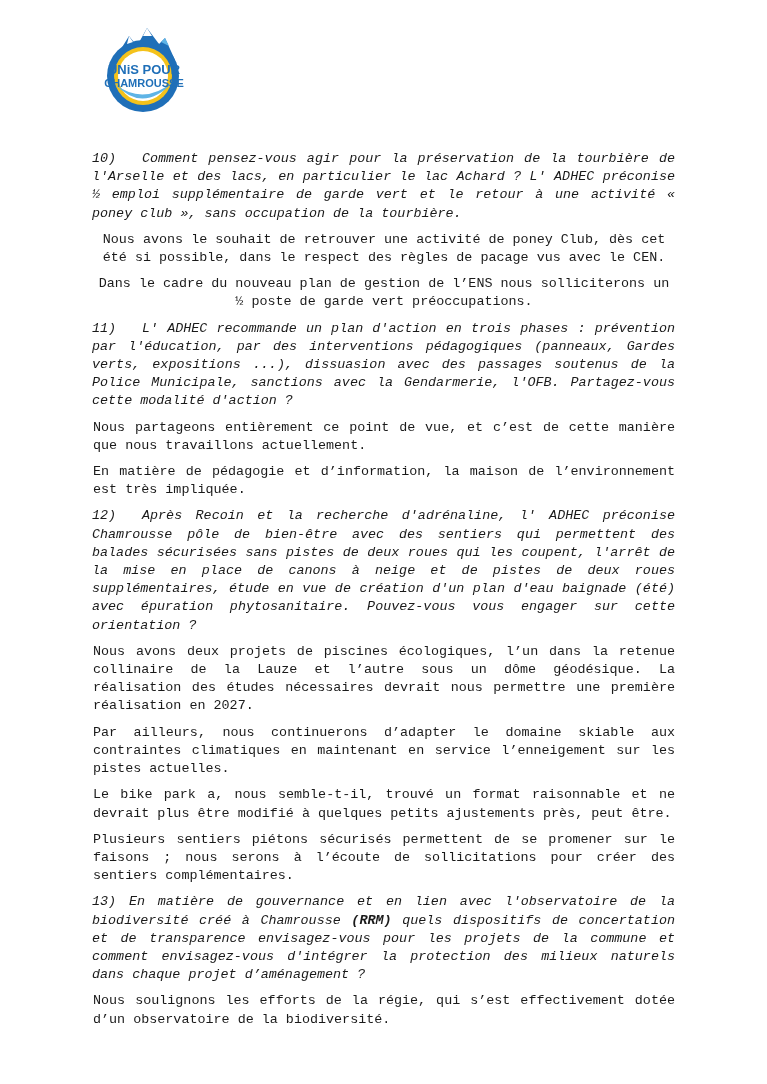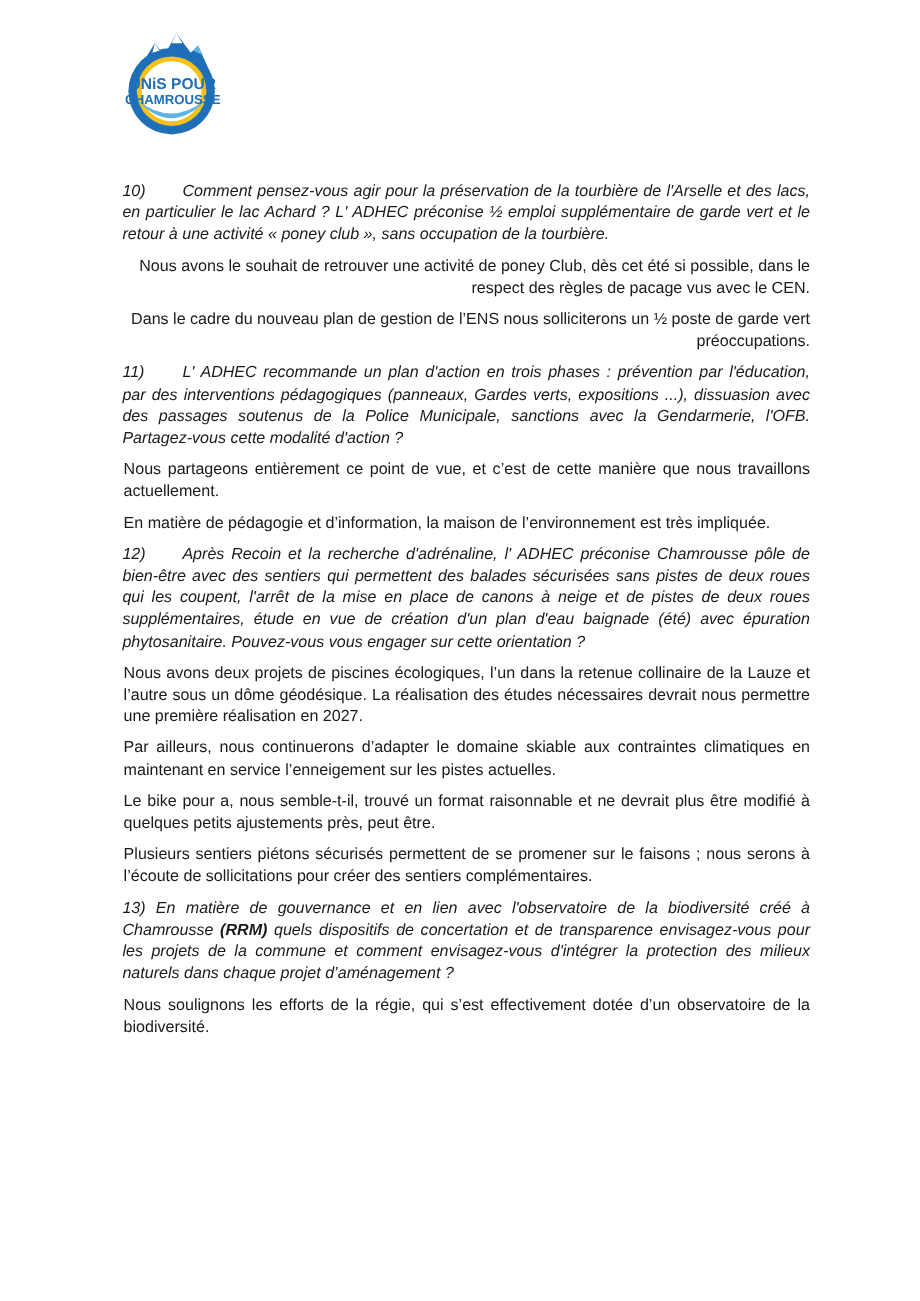--- a/index.html
+++ b/index.html
@@ -24,24 +24,25 @@
     }
     .content {
       position: absolute;
       left: 92px;
       top: 150px;
       width: 583px;
       font-size: 13.4px;
       line-height: 18.2px;
     }
     .para {
-      margin: 0 0 8px 10px;
+      margin: 0 0 8px 0;
       text-align: justify;
+      font-family: Liberation Mono, monospace;
     }
-    .para.left { text-align: right; }
+    .para.left { text-align: center; }
     .question {
       font-style: italic;
     }
     .qnum {
       display: inline-block;
       width: 50px;
       font-style: italic;
     }
     .answer { padding-left: 1px; }
     .bold { font-weight: bold; }
@@ -85,21 +86,21 @@
     <p class="para answer">Nous partageons entièrement ce point de vue, et c’est de cette manière que nous travaillons actuellement.</p>
     <p class="para answer">En matière de pédagogie et d’information, la maison de l’environnement est très impliquée.</p>
   </div>
 
   <div>
     <p class="para question">
       <span class="qnum">12)</span><span>Après Recoin et la recherche d'adrénaline, l' ADHEC préconise Chamrousse pôle de bien-être avec des sentiers qui permettent des balades sécurisées sans pistes de deux roues qui les coupent, l'arrêt de la mise en place de canons à neige et de pistes de deux roues supplémentaires, étude en vue de création d'un plan d'eau baignade (été) avec épuration phytosanitaire. Pouvez-vous vous engager sur cette orientation ?</span>
     </p>
     <p class="para answer">Nous avons deux projets de piscines écologiques, l’un dans la retenue collinaire de la Lauze et l’autre sous un dôme géodésique. La réalisation des études nécessaires devrait nous permettre une première réalisation en 2027.</p>
     <p class="para answer">Par ailleurs, nous continuerons d’adapter le domaine skiable aux contraintes climatiques en maintenant en service l’enneigement sur les pistes actuelles.</p>
-    <p class="para answer">Le bike pour a, nous semble-t-il, trouvé un format raisonnable et ne devrait plus être modifié à quelques petits ajustements près, peut être.</p>
+    <p class="para answer">Le bike park a, nous semble-t-il, trouvé un format raisonnable et ne devrait plus être modifié à quelques petits ajustements près, peut être.</p>
     <p class="para answer">Plusieurs sentiers piétons sécurisés permettent de se promener sur le faisons ; nous serons à l’écoute de sollicitations pour créer des sentiers complémentaires.</p>
   </div>
 
   <div>
     <p class="para question">
       <span>13)</span>
       <span>En matière de gouvernance et en lien avec l'observatoire de la biodiversité créé à Chamrousse </span><span class="bold">(RRM)</span><span> quels dispositifs de concertation et de transparence envisagez-vous pour les projets de la commune et comment envisagez-vous d'intégrer la protection des milieux naturels dans chaque projet d’aménagement ?</span>
     </p>
     <p class="para answer">Nous soulignons les efforts de la régie, qui s’est effectivement dotée d’un observatoire de la biodiversité.</p>
   </div>

